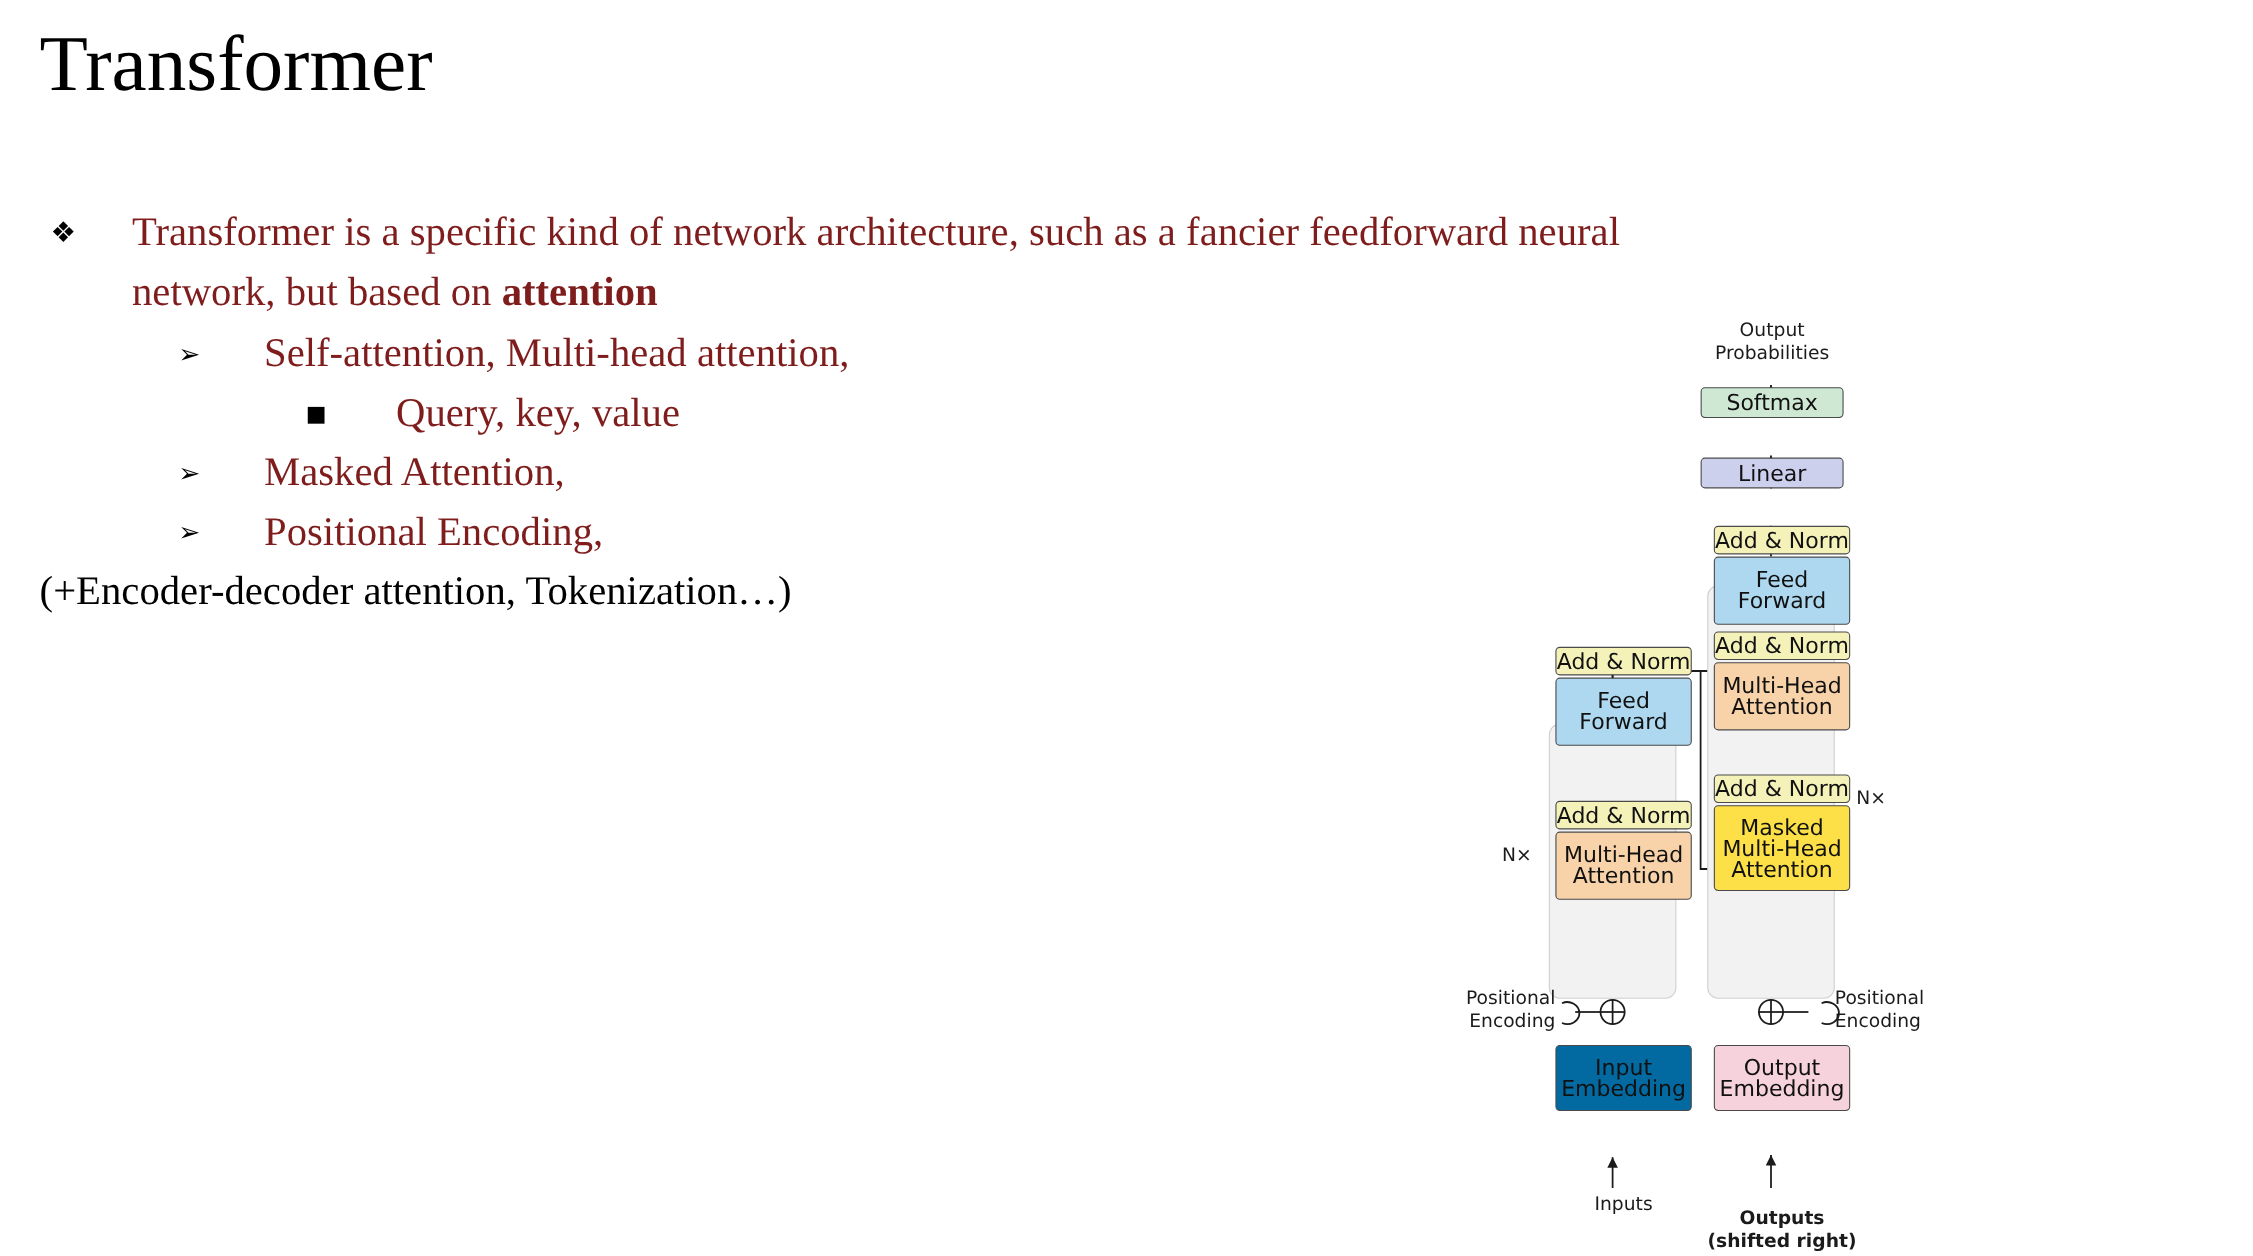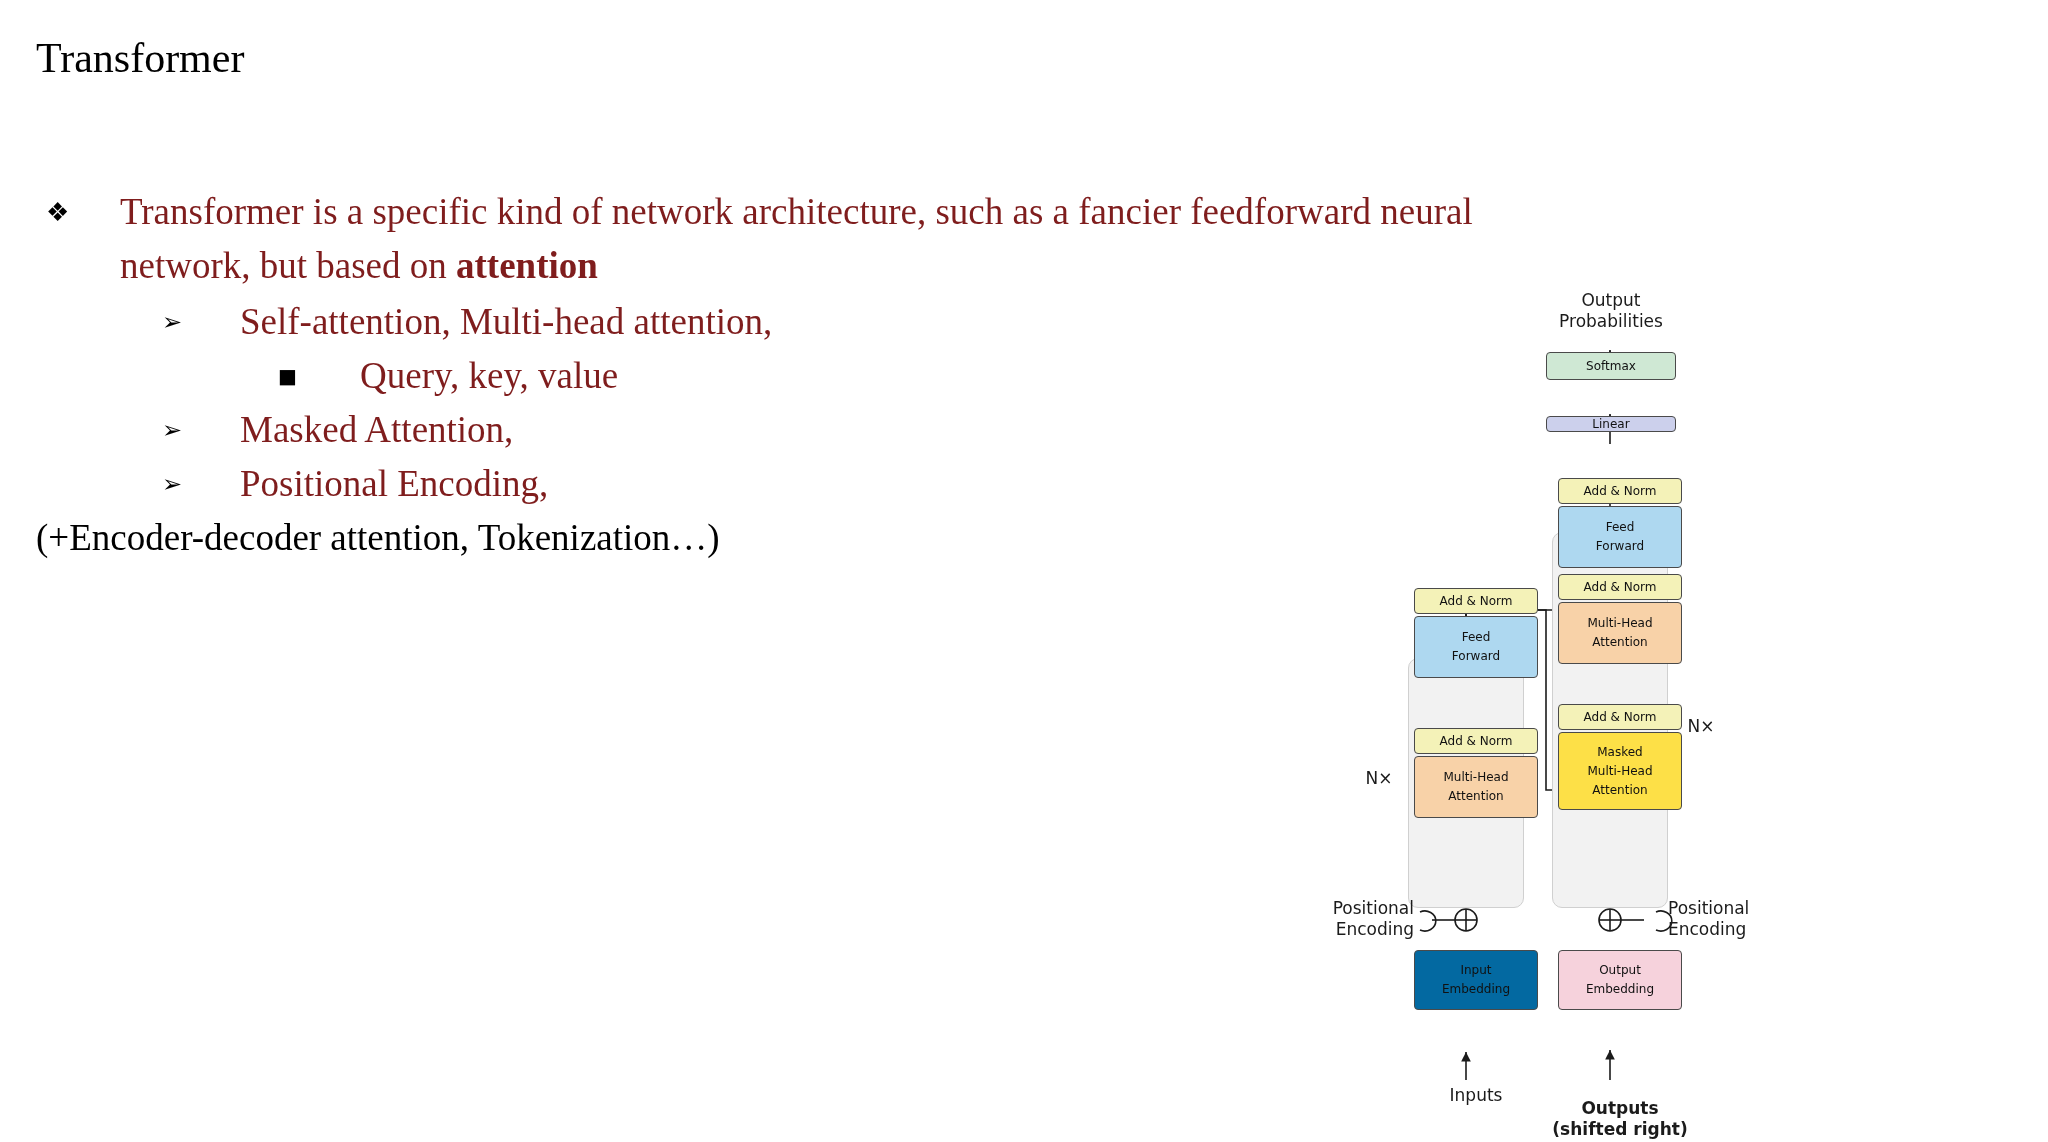--- a/index.html
+++ b/index.html
@@ -15,21 +15,21 @@
     font-family: "Liberation Serif", serif;
     color: #000000;
   }
 
   
   .slide-title {
     position: absolute;
     left: 36px;
     top: 22px;
     font-family: "Liberation Serif", serif;
-    font-size: 42px;
+    font-size: 72px;
     line-height: 72px;
     font-weight: 400;
     color: #000;
     white-space: nowrap;
   }
 
   
   .body-block {
     position: absolute;
     left: 46px;
@@ -95,21 +95,21 @@
     line-height: 21px;
     text-align: center;
     color: #1b1b1b;
     white-space: pre-line;
   }
   .fig-box {
     position: absolute;
     box-sizing: border-box;
     border: 1.4px solid #4a4a4a;
     border-radius: 4px;
-    font-size: 12px;
+    font-size: 20px;
     line-height: 19px;
     text-align: center;
     display: flex;
     flex-direction: column;
     align-items: center;
     justify-content: center;
     color: #111;
     white-space: pre-line;
   }
   .stack-bg {
@@ -206,21 +206,21 @@
 
   <div class="stack-bg" style="left:28px; top:348px; width:116px; height:250px;"></div>
 
   <div class="stack-bg" style="left:172px; top:222px; width:116px; height:376px;"></div>
 
   <div class="fig-label" style="left:158px; top:-20px; width:146px;">Output
 Probabilities</div>
 
   <div class="fig-box" style="left:166px; top:42px; width:130px; height:28px; background:#cfe8d4;">Softmax</div>
 
-  <div class="fig-box" style="left:166px; top:106px; width:130px; height:16px; background:#ccd0ec;">Linear</div>
+  <div class="fig-box" style="left:166px; top:106px; width:130px; height:28px; background:#ccd0ec;">Linear</div>
 
   <div class="fig-box" style="left:178px; top:168px; width:124px; height:26px; background:#f4f2b8;">Add &amp; Norm</div>
 
   <div class="fig-box" style="left:178px; top:196px; width:124px; height:62px; background:#aed8f0;">Feed
 Forward</div>
 
   <div class="fig-box" style="left:178px; top:264px; width:124px; height:26px; background:#f4f2b8;">Add &amp; Norm</div>
 
   <div class="fig-box" style="left:178px; top:292px; width:124px; height:62px; background:#f8d2a8;">Multi-Head
 Attention</div>

